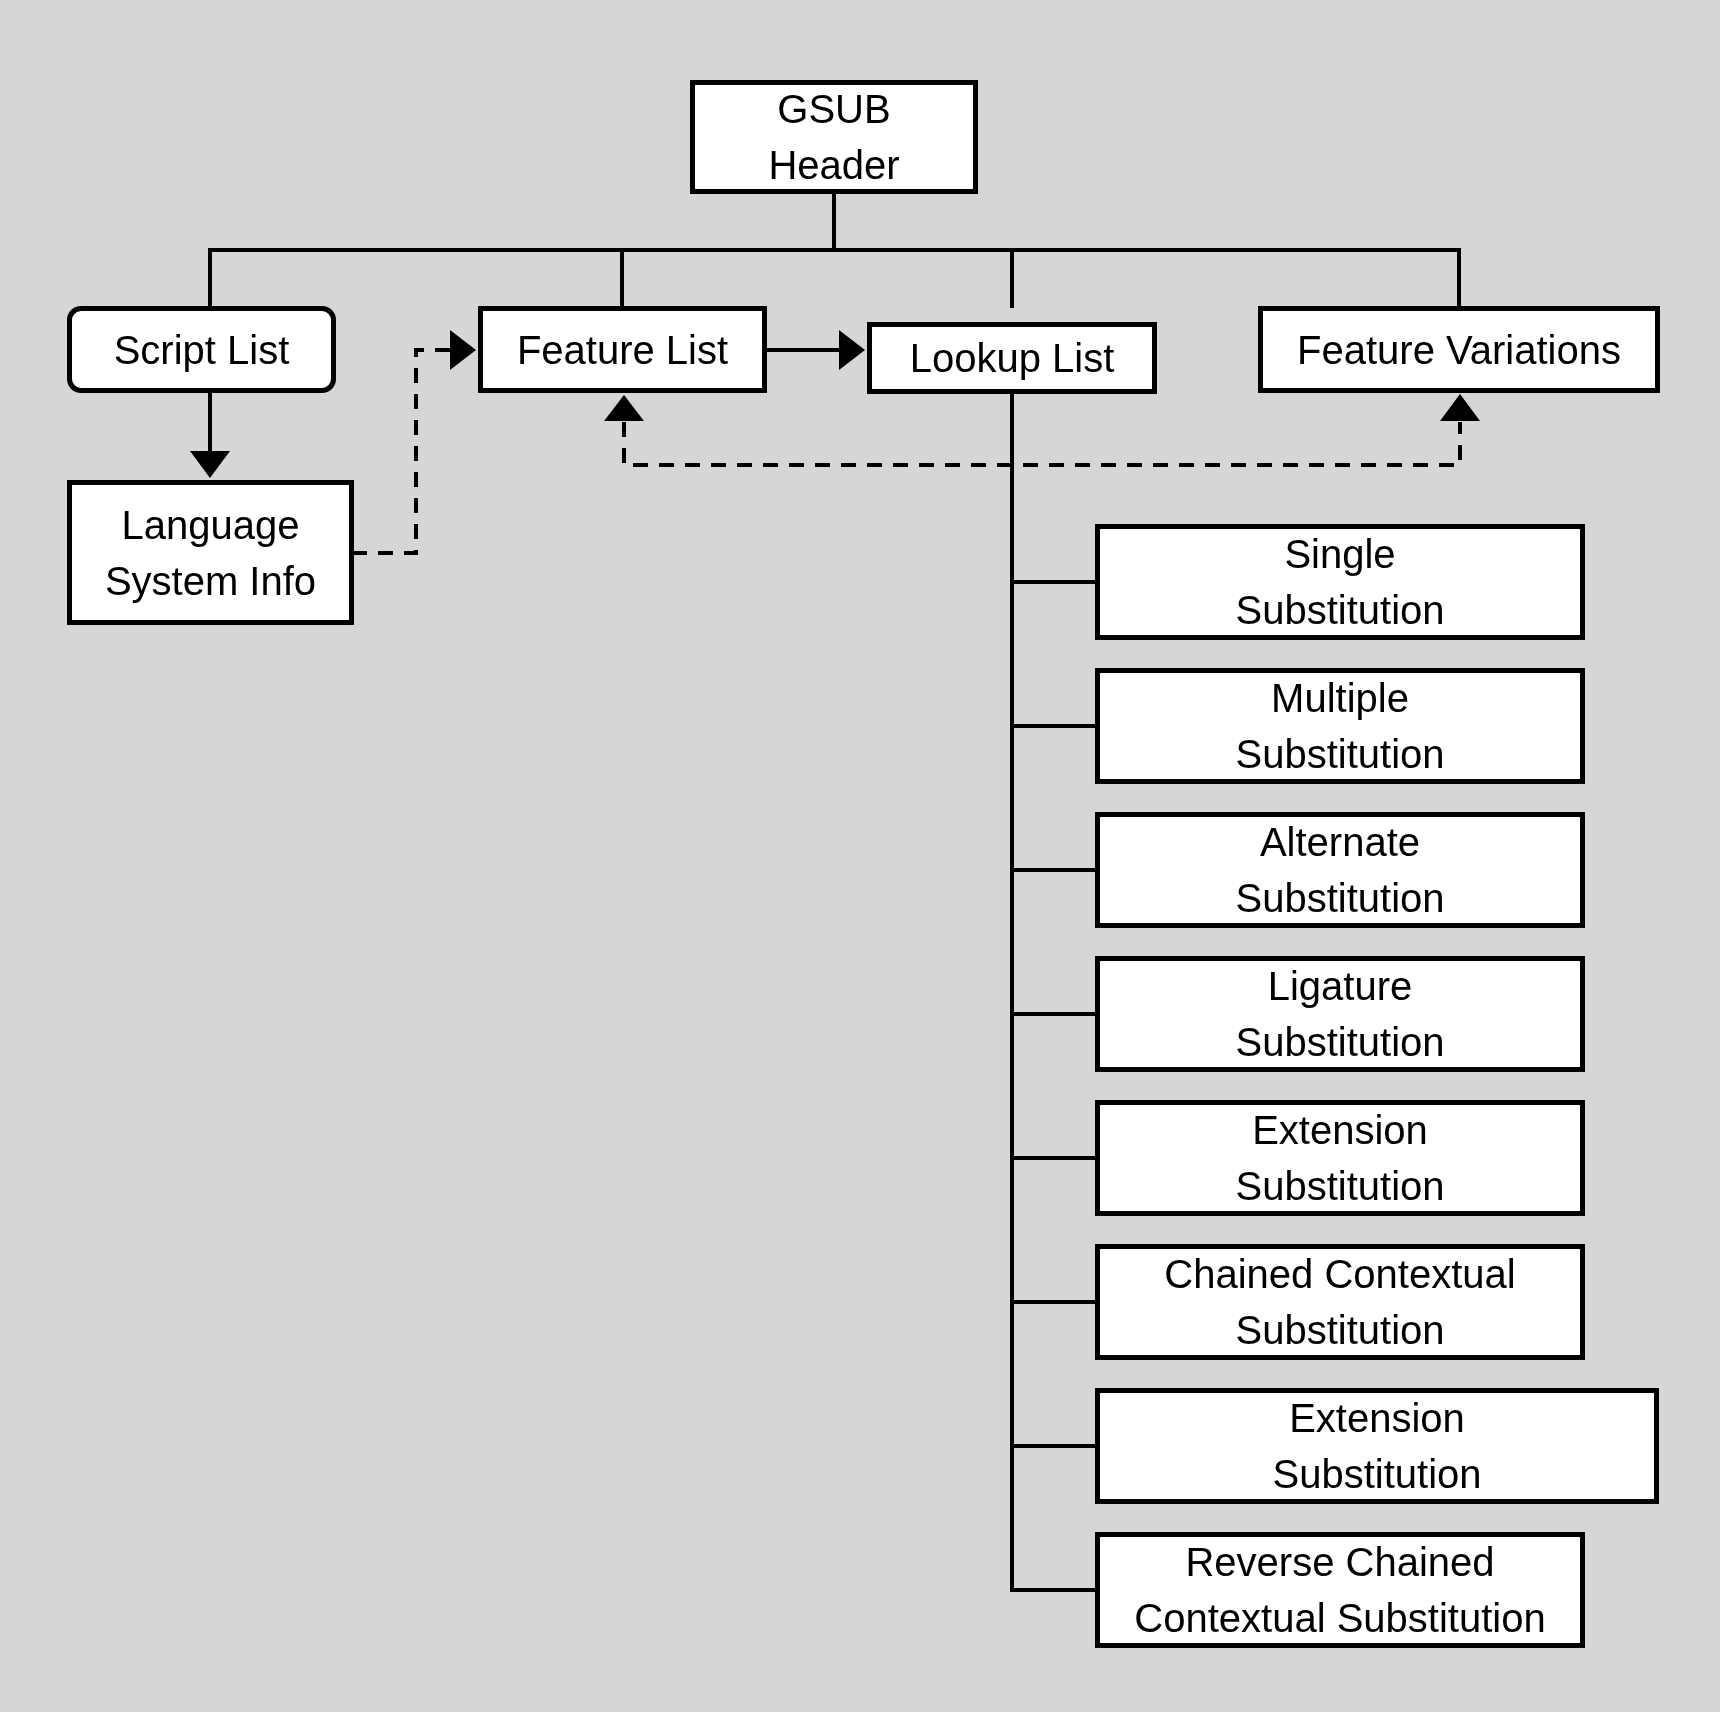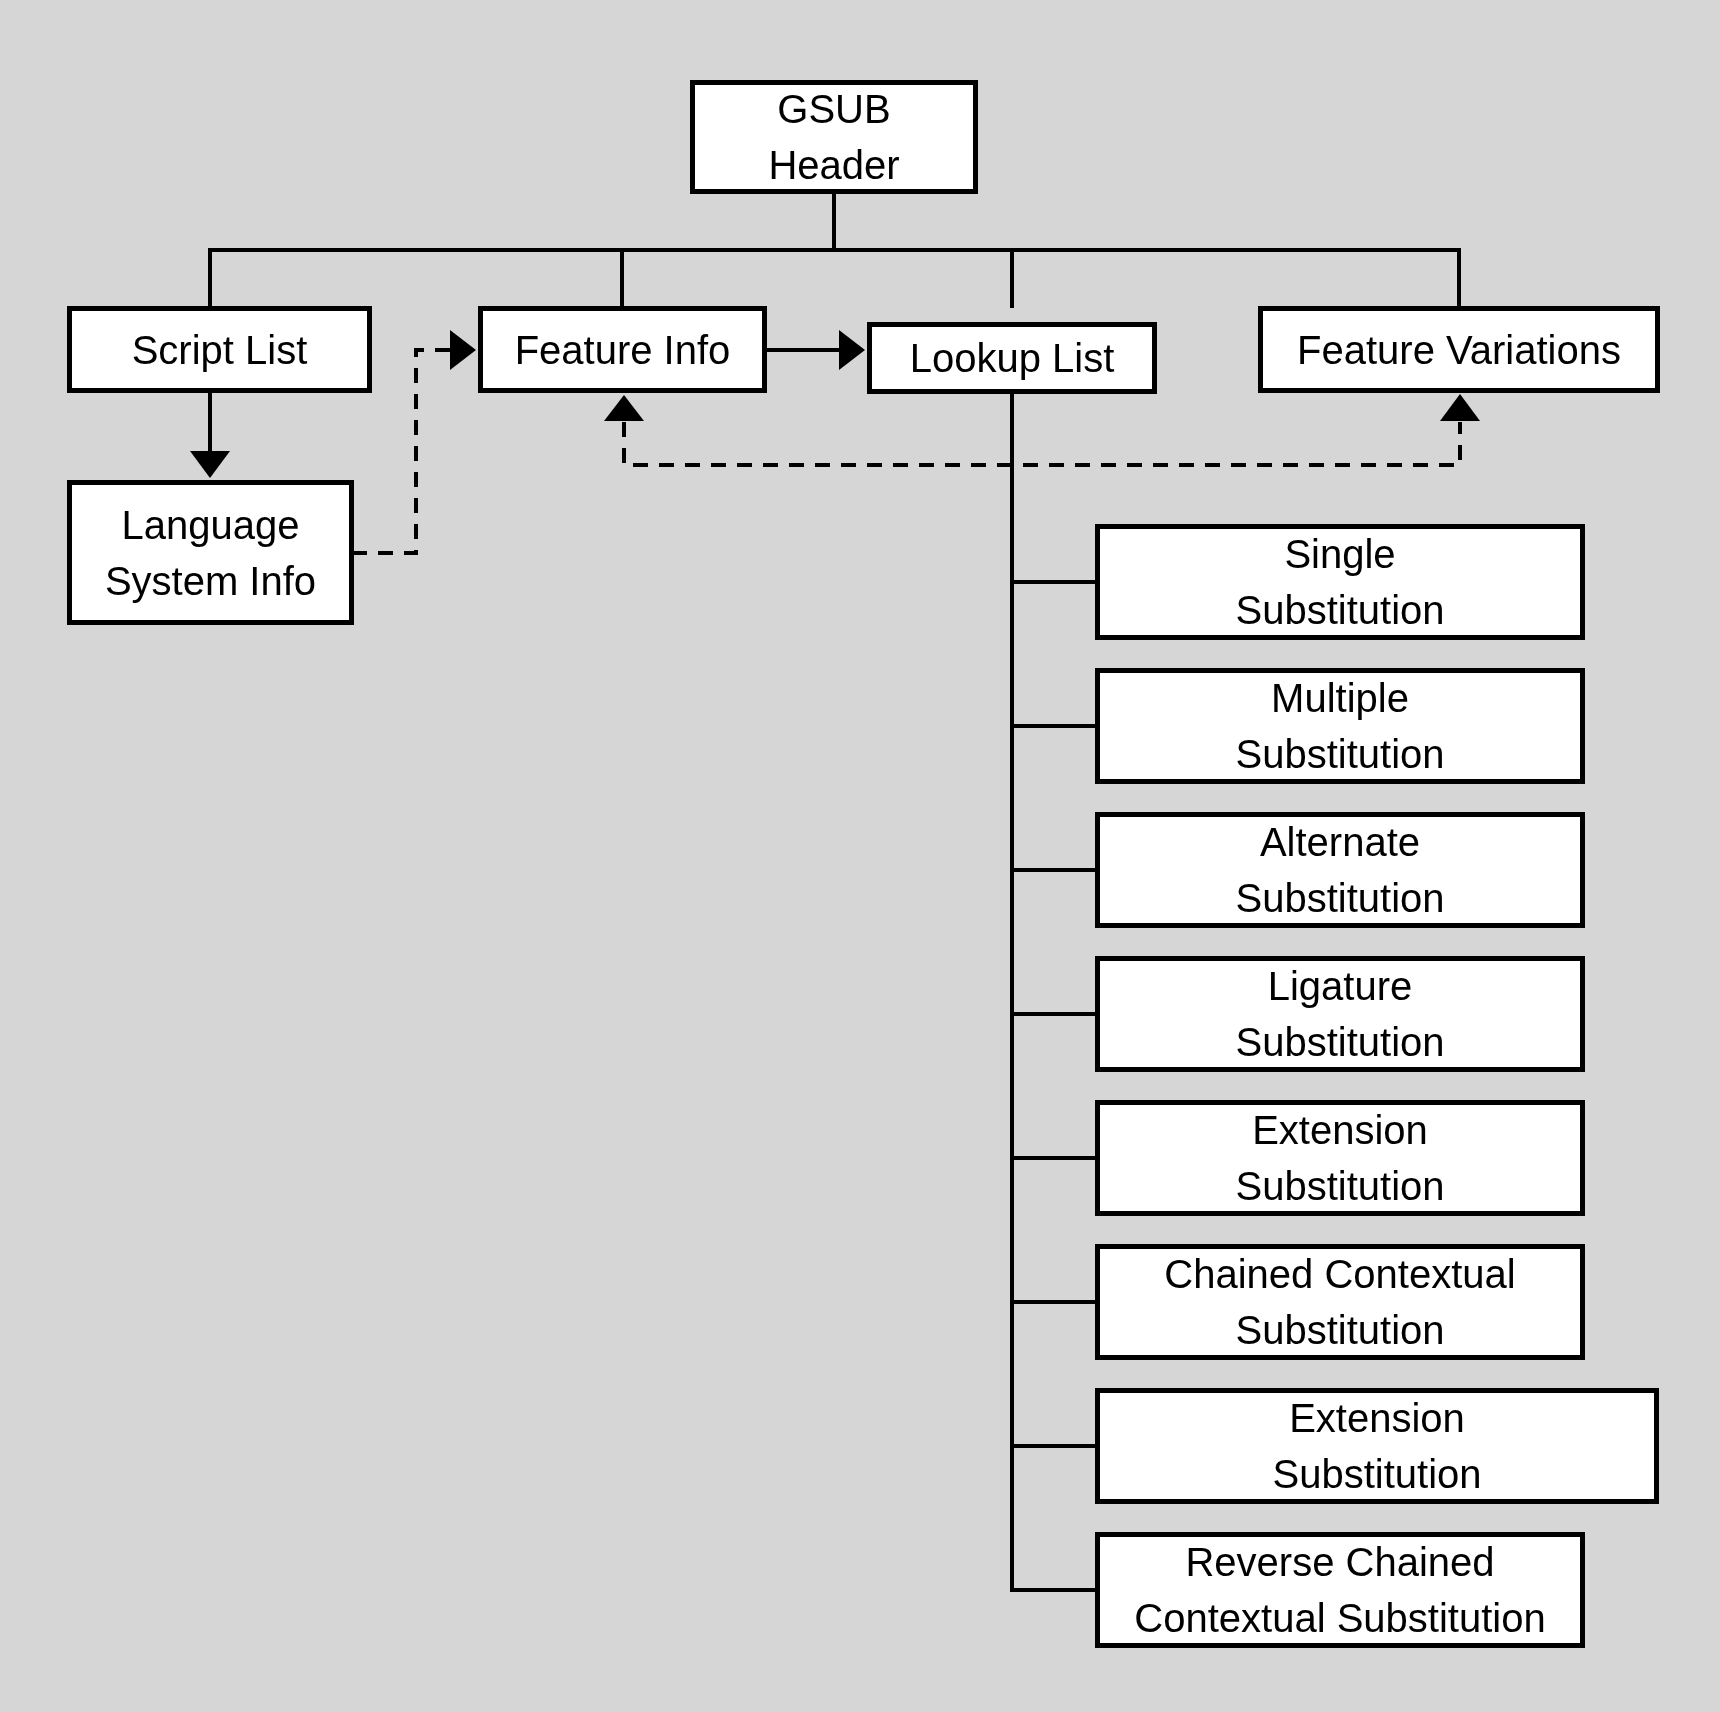--- a/index.html
+++ b/index.html
@@ -74,26 +74,26 @@
     <path class="d" d="M 624 414 L 624 457 L 1460 457 L 1460 414"></path>
     <polygon class="a" points="604,413 644,413 624,387"></polygon>
     <polygon class="a" points="1440,413 1480,413 1460,386"></polygon>
   </svg>
 
   <div class="node" style="left:690px; top:72px; width:288px; height:114px;">
     <span>GSUB</span>
     <span>Header</span>
   </div>
 
-  <div class="node" style="left:67px; top:298px; width:305px; height:87px;">
+  <div class="node" style="left:67px; top:298px; width:269px; height:87px;border-radius:14px;">
     <span>Script List</span>
   </div>
 
   <div class="node" style="left:478px; top:298px; width:289px; height:87px;">
-    <span>Feature Info</span>
+    <span>Feature List</span>
   </div>
 
   <div class="node" style="left:867px; top:314px; width:290px; height:72px;">
     <span>Lookup List</span>
   </div>
 
   <div class="node" style="left:1258px; top:298px; width:402px; height:87px;">
     <span>Feature Variations</span>
   </div>
 

